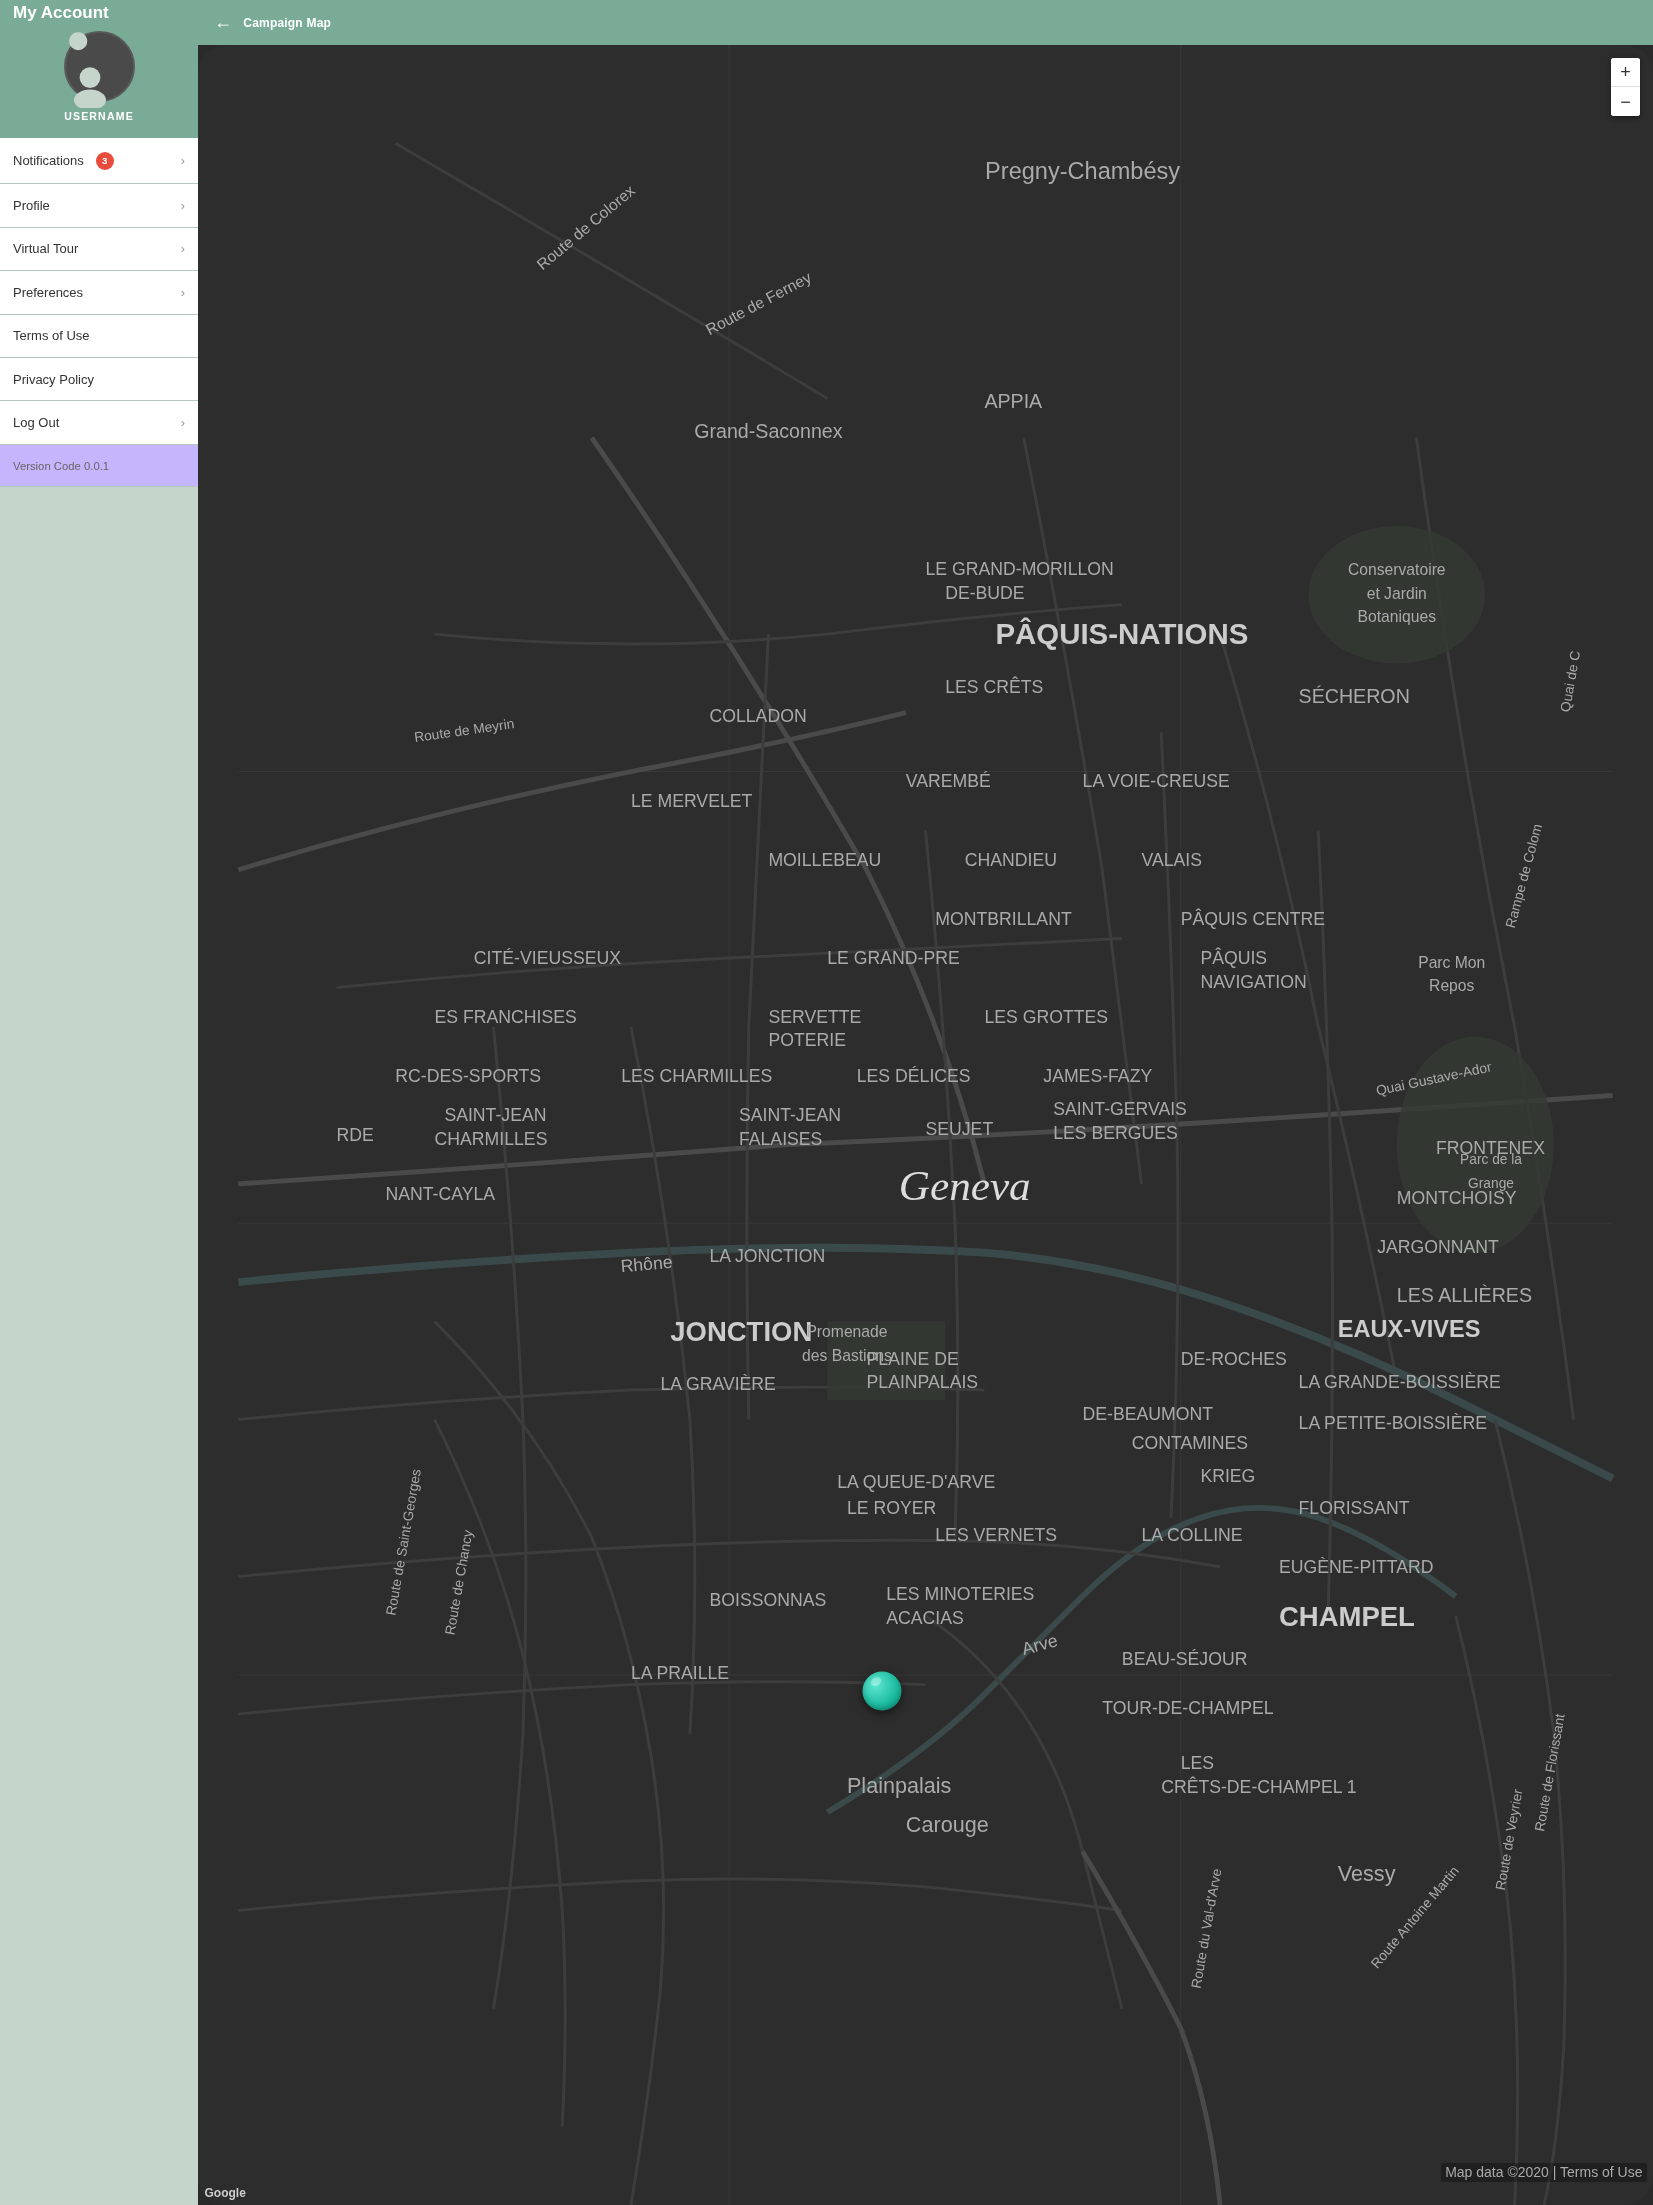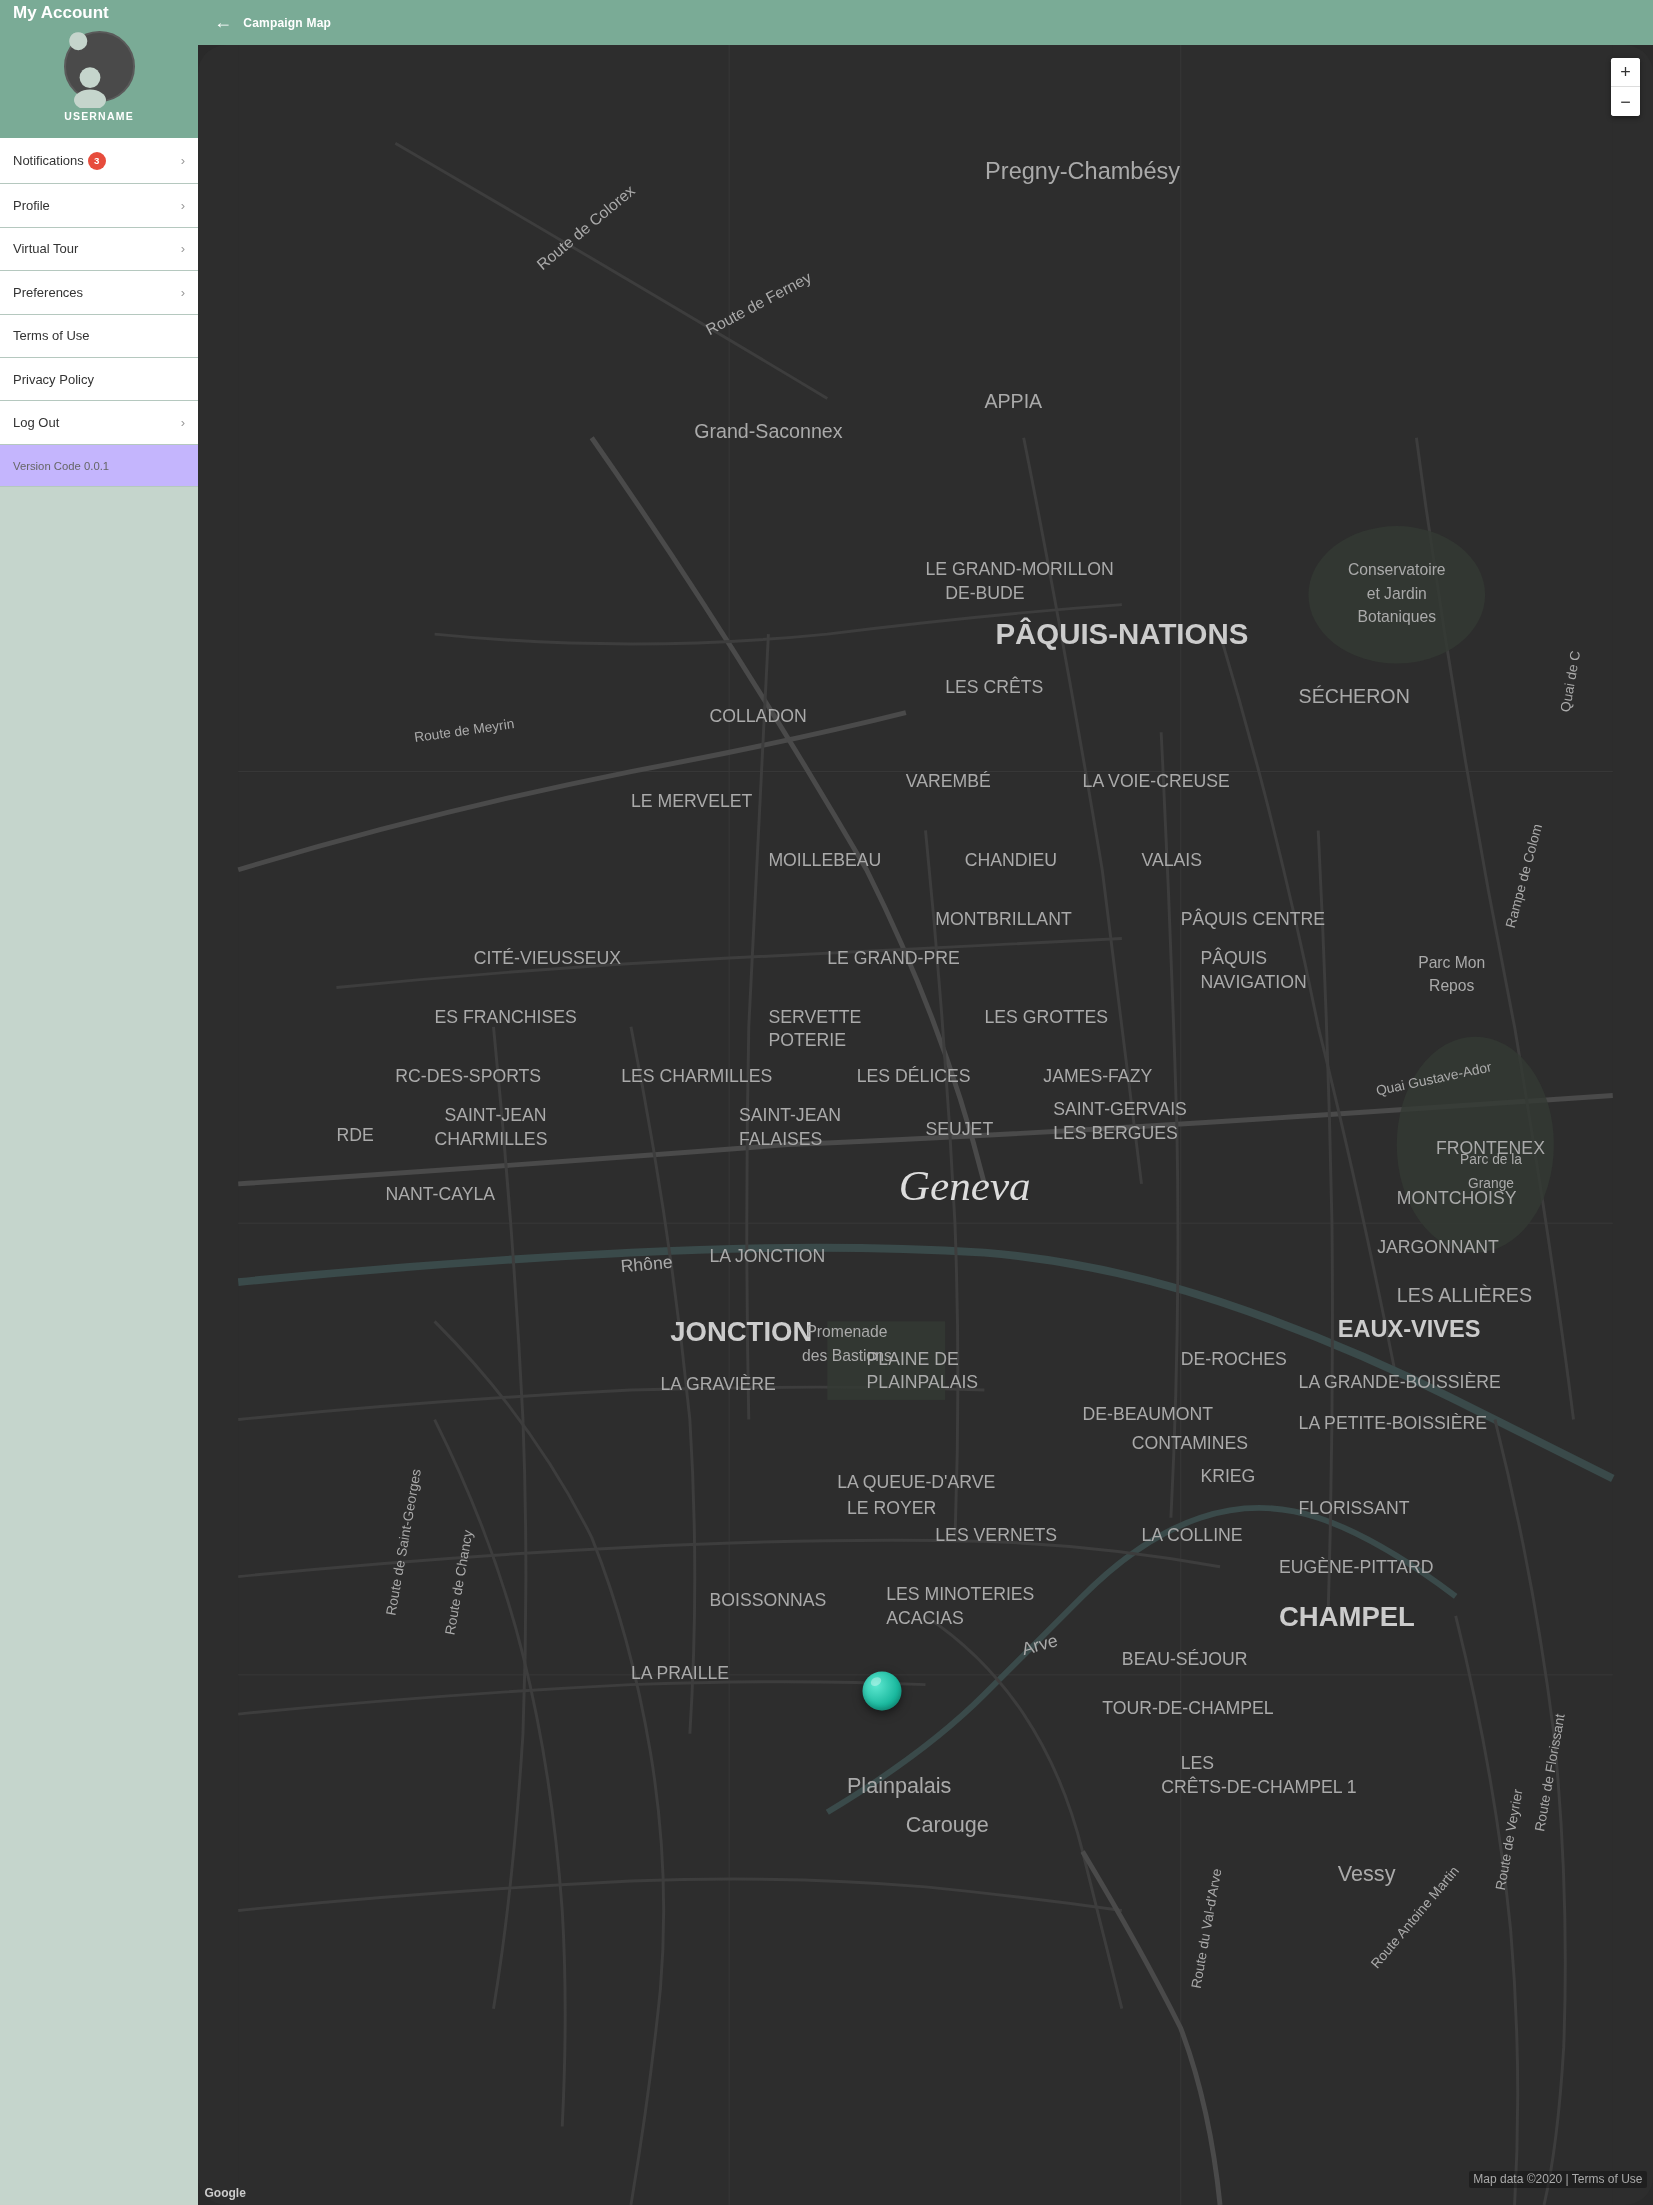--- a/index.html
+++ b/index.html
@@ -64,21 +64,21 @@
       justify-content: space-between;
       padding: 13.7px 13px;
       border-bottom: 0.8px solid #b5c8bf;
       cursor: pointer;
       background: white;
     }
 
     .nav-item-left {
       display: flex;
       align-items: center;
-      gap: 4px;
+      gap: 12px;
     }
 
     .nav-item-text {
       font-size: 13px;
       color: #333;
     }
 
     .nav-badge {
       background: #e74c3c;
       color: white;
@@ -219,23 +219,23 @@
       width: 11.3px;
       height: 8px;
       border-radius: 50%;
       background: rgba(255,255,255,0.35);
       transform: rotate(-30deg);
     }
 
     
     .map-attribution {
       position: absolute;
-      bottom: 17px;
+      bottom: 23px;
       right: 6.5px;
-      font-size: 12px;
+      font-size: 14px;
       color: #aaa;
       background: rgba(0,0,0,0.3);
       padding: 1.6px 4px;
       border-radius: 2px;
     }
 
     .google-logo {
       position: absolute;
       bottom: 4.8px;
       left: 6.5px;

